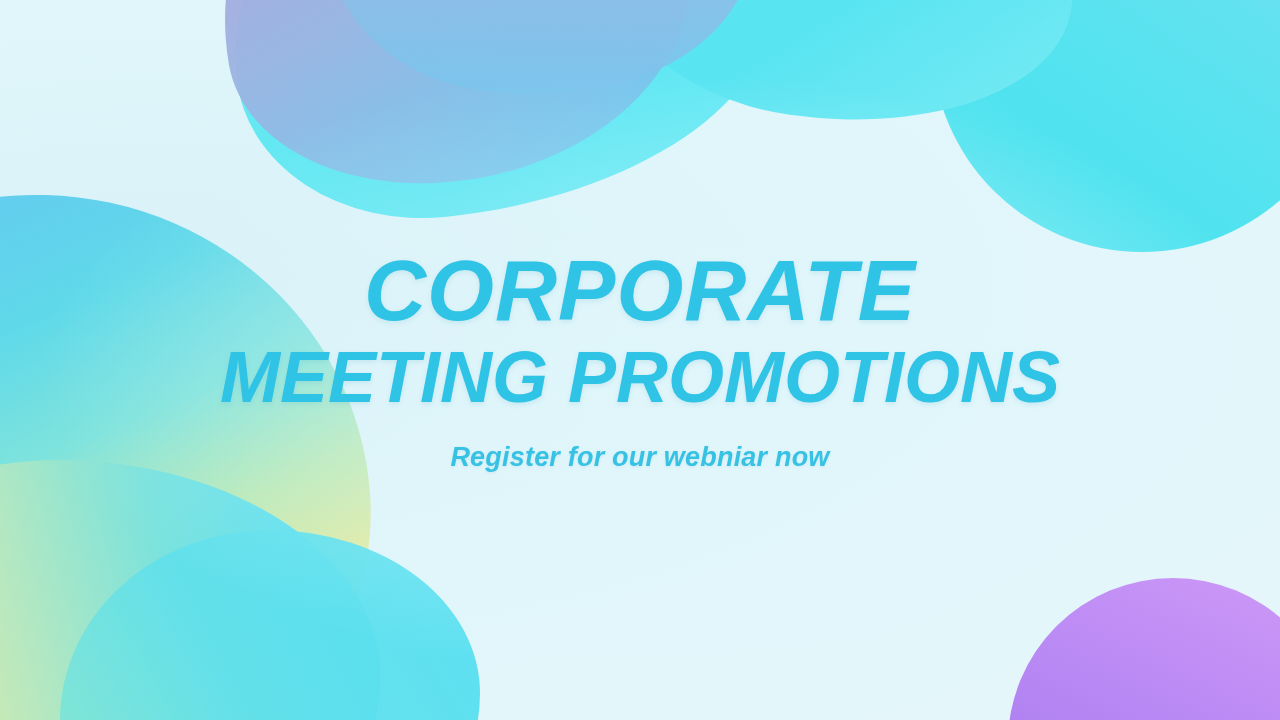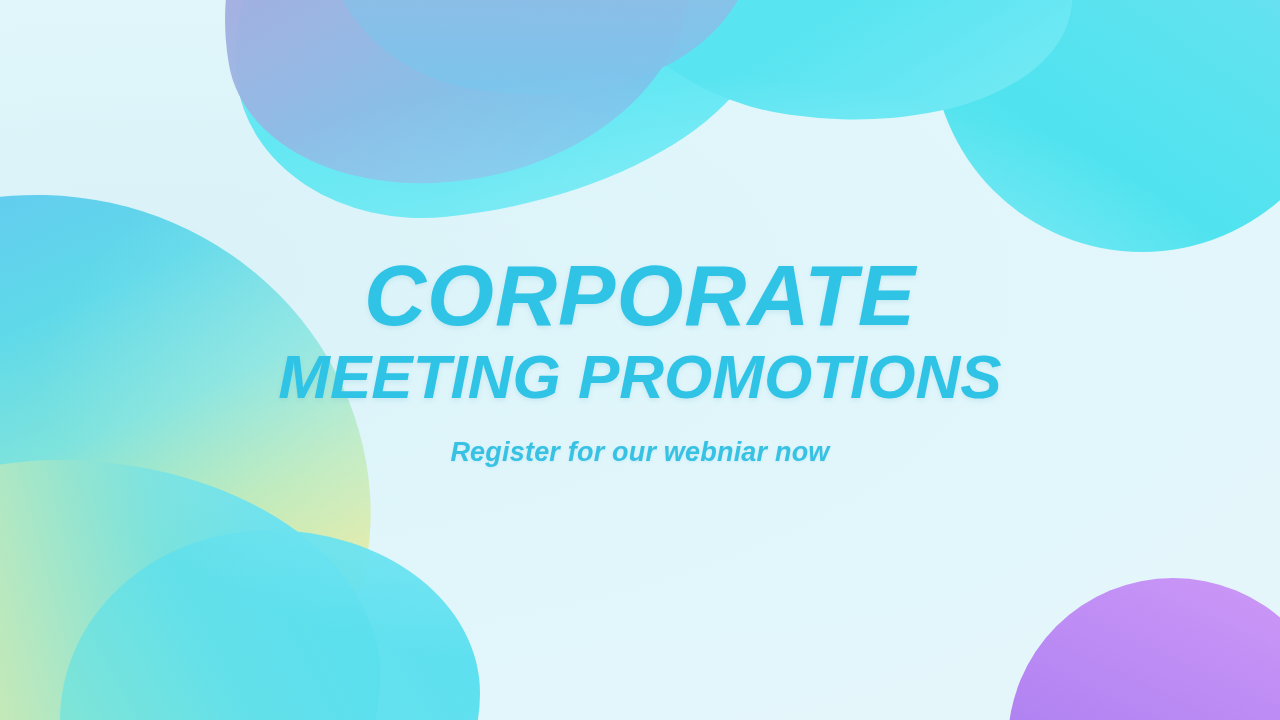--- a/index.html
+++ b/index.html
@@ -143,21 +143,21 @@
   }
 
   .headline .line1 {
     display: block;
     font-size: 86px;
     letter-spacing: 1px;
   }
 
   .headline .line2 {
     display: block;
-    font-size: 62px;
+    font-size: 72px;
     letter-spacing: 0px;
     margin-top: 8px;
   }
 
   .subtitle {
     margin-top: 29px;
     font-size: 27px;
     font-weight: bold;
     font-style: italic;
     color: #37c2e4;

